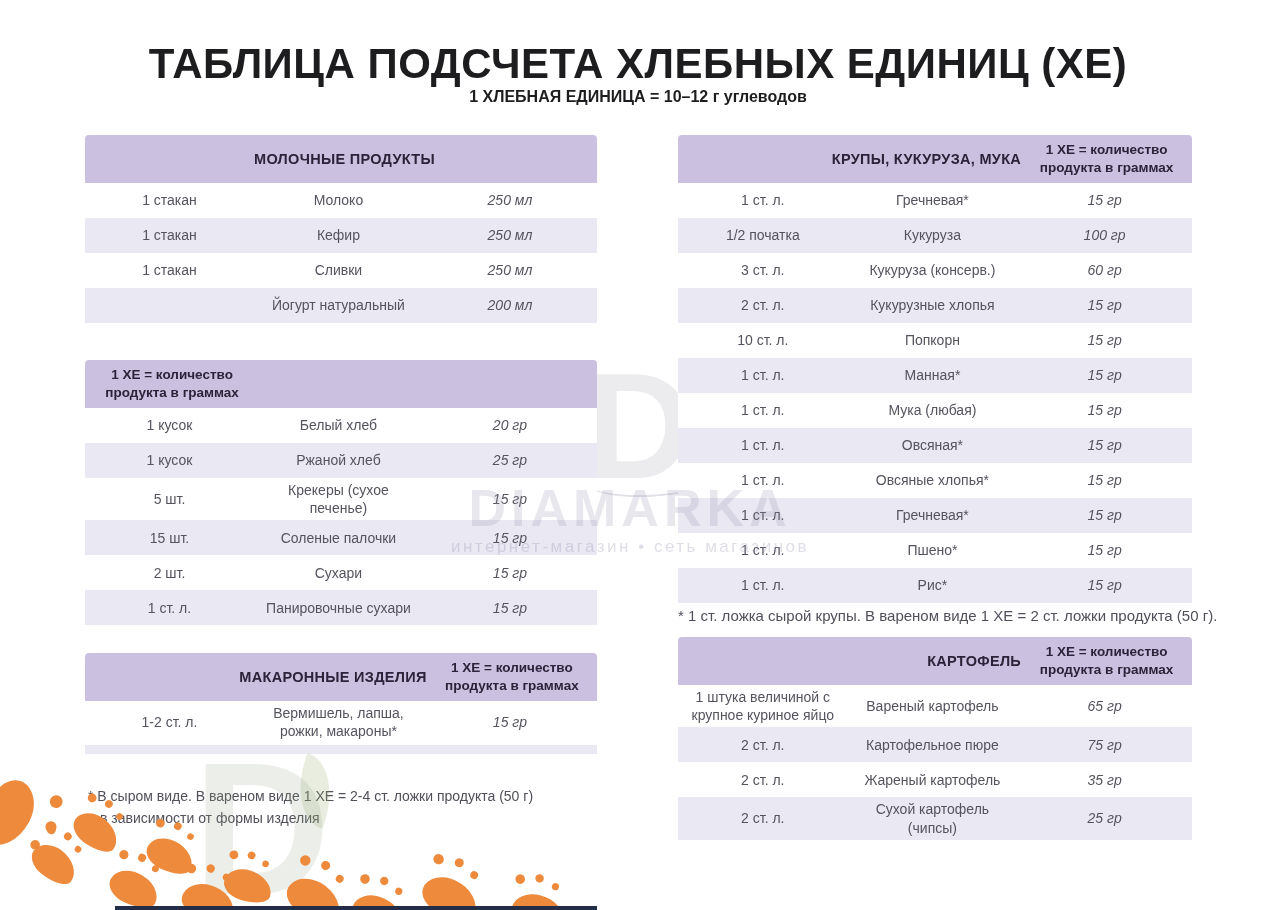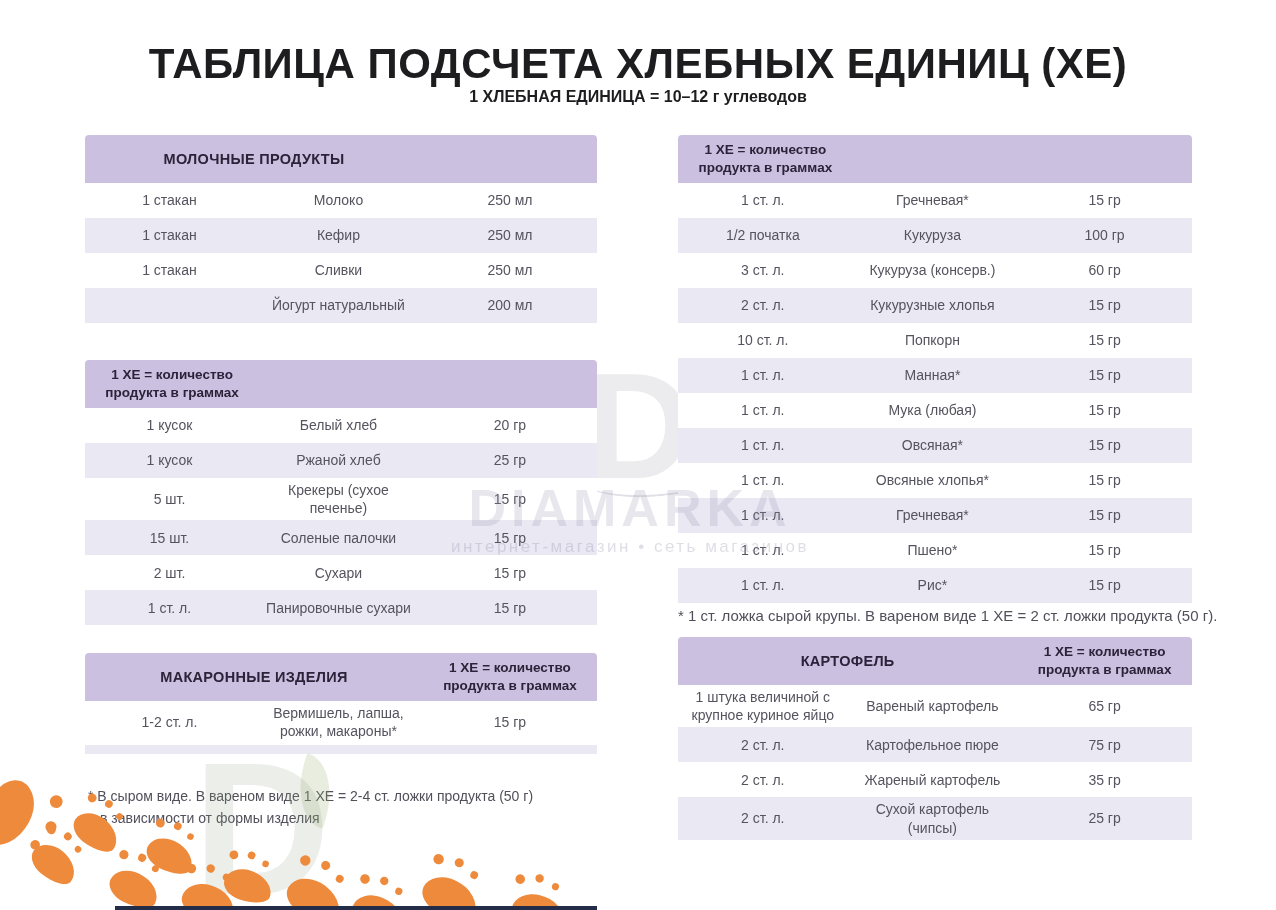--- a/index.html
+++ b/index.html
@@ -29,23 +29,24 @@
   
   .tbl{position:absolute;width:512px;}
   .tbl-right{width:514px;}
   .thead{
     display:flex;align-items:center;
     height:48px;
     background:#cbc0e0;
     border-radius:4px 4px 0 0;
   }
   .th-title{
-    width:66%;text-align:center;
+    width:66%;text-align:right;
     font-size:14.5px;font-weight:700;letter-spacing:.3px;
     color:#2b2339;
+    margin-left:12px;
   }
   .th-unit{
     width:34%;text-align:center;
     font-size:13.5px;font-weight:700;line-height:1.35;
     color:#2b2339;
     padding:0 8px;box-sizing:border-box;
   }
   .trow{
     display:flex;align-items:center;
     min-height:35px;
@@ -53,21 +54,21 @@
   }
   .trow.alt{background:#eae8f3;}
   .cell{
     text-align:center;
     font-size:14px;color:#55535e;
     white-space:pre-line;line-height:1.3;
     padding:3px 4px;box-sizing:border-box;
   }
   .cell.qty{width:33%;}
   .cell.product{width:33%;}
-  .cell.value{width:34%;}
+  .cell.value{width:34%;font-style:italic;}
   .pasta-tail{height:9px;background:#eae8f3;margin-top:2px;}
   
   .footnote{
     position:absolute;
     font-size:14px;color:#514f5a;line-height:1.55;
   }
   .footnote .indent{padding-left:12px;}
   
   .wm{position:absolute;pointer-events:none;}
   .wm-d-big{
@@ -228,20 +229,21 @@
     <div class="pasta-tail"></div>
   </section>
 
   <div class="footnote" style="left:88px;top:786px;">
     <div>* В сыром виде. В вареном виде 1 ХЕ = 2-4 ст. ложки продукта (50 г)</div>
     <div class="indent">в зависимости от формы изделия</div>
   </div>
 
   <section class="tbl tbl-right" style="left:678px;top:135px;">
     <div class="thead">
+      <div class="th-title">КРУПЫ, КУКУРУЗА, МУКА</div>
       <div class="th-unit">1 ХЕ = количество продукта в граммах</div>
     </div>
     <div class="tbody">
         <div class="trow">
           <div class="cell qty">1 ст. л.</div>
           <div class="cell product">Гречневая*</div>
           <div class="cell value">15 гр</div>
         </div>
         <div class="trow alt">
           <div class="cell qty">1/2 початка</div>

